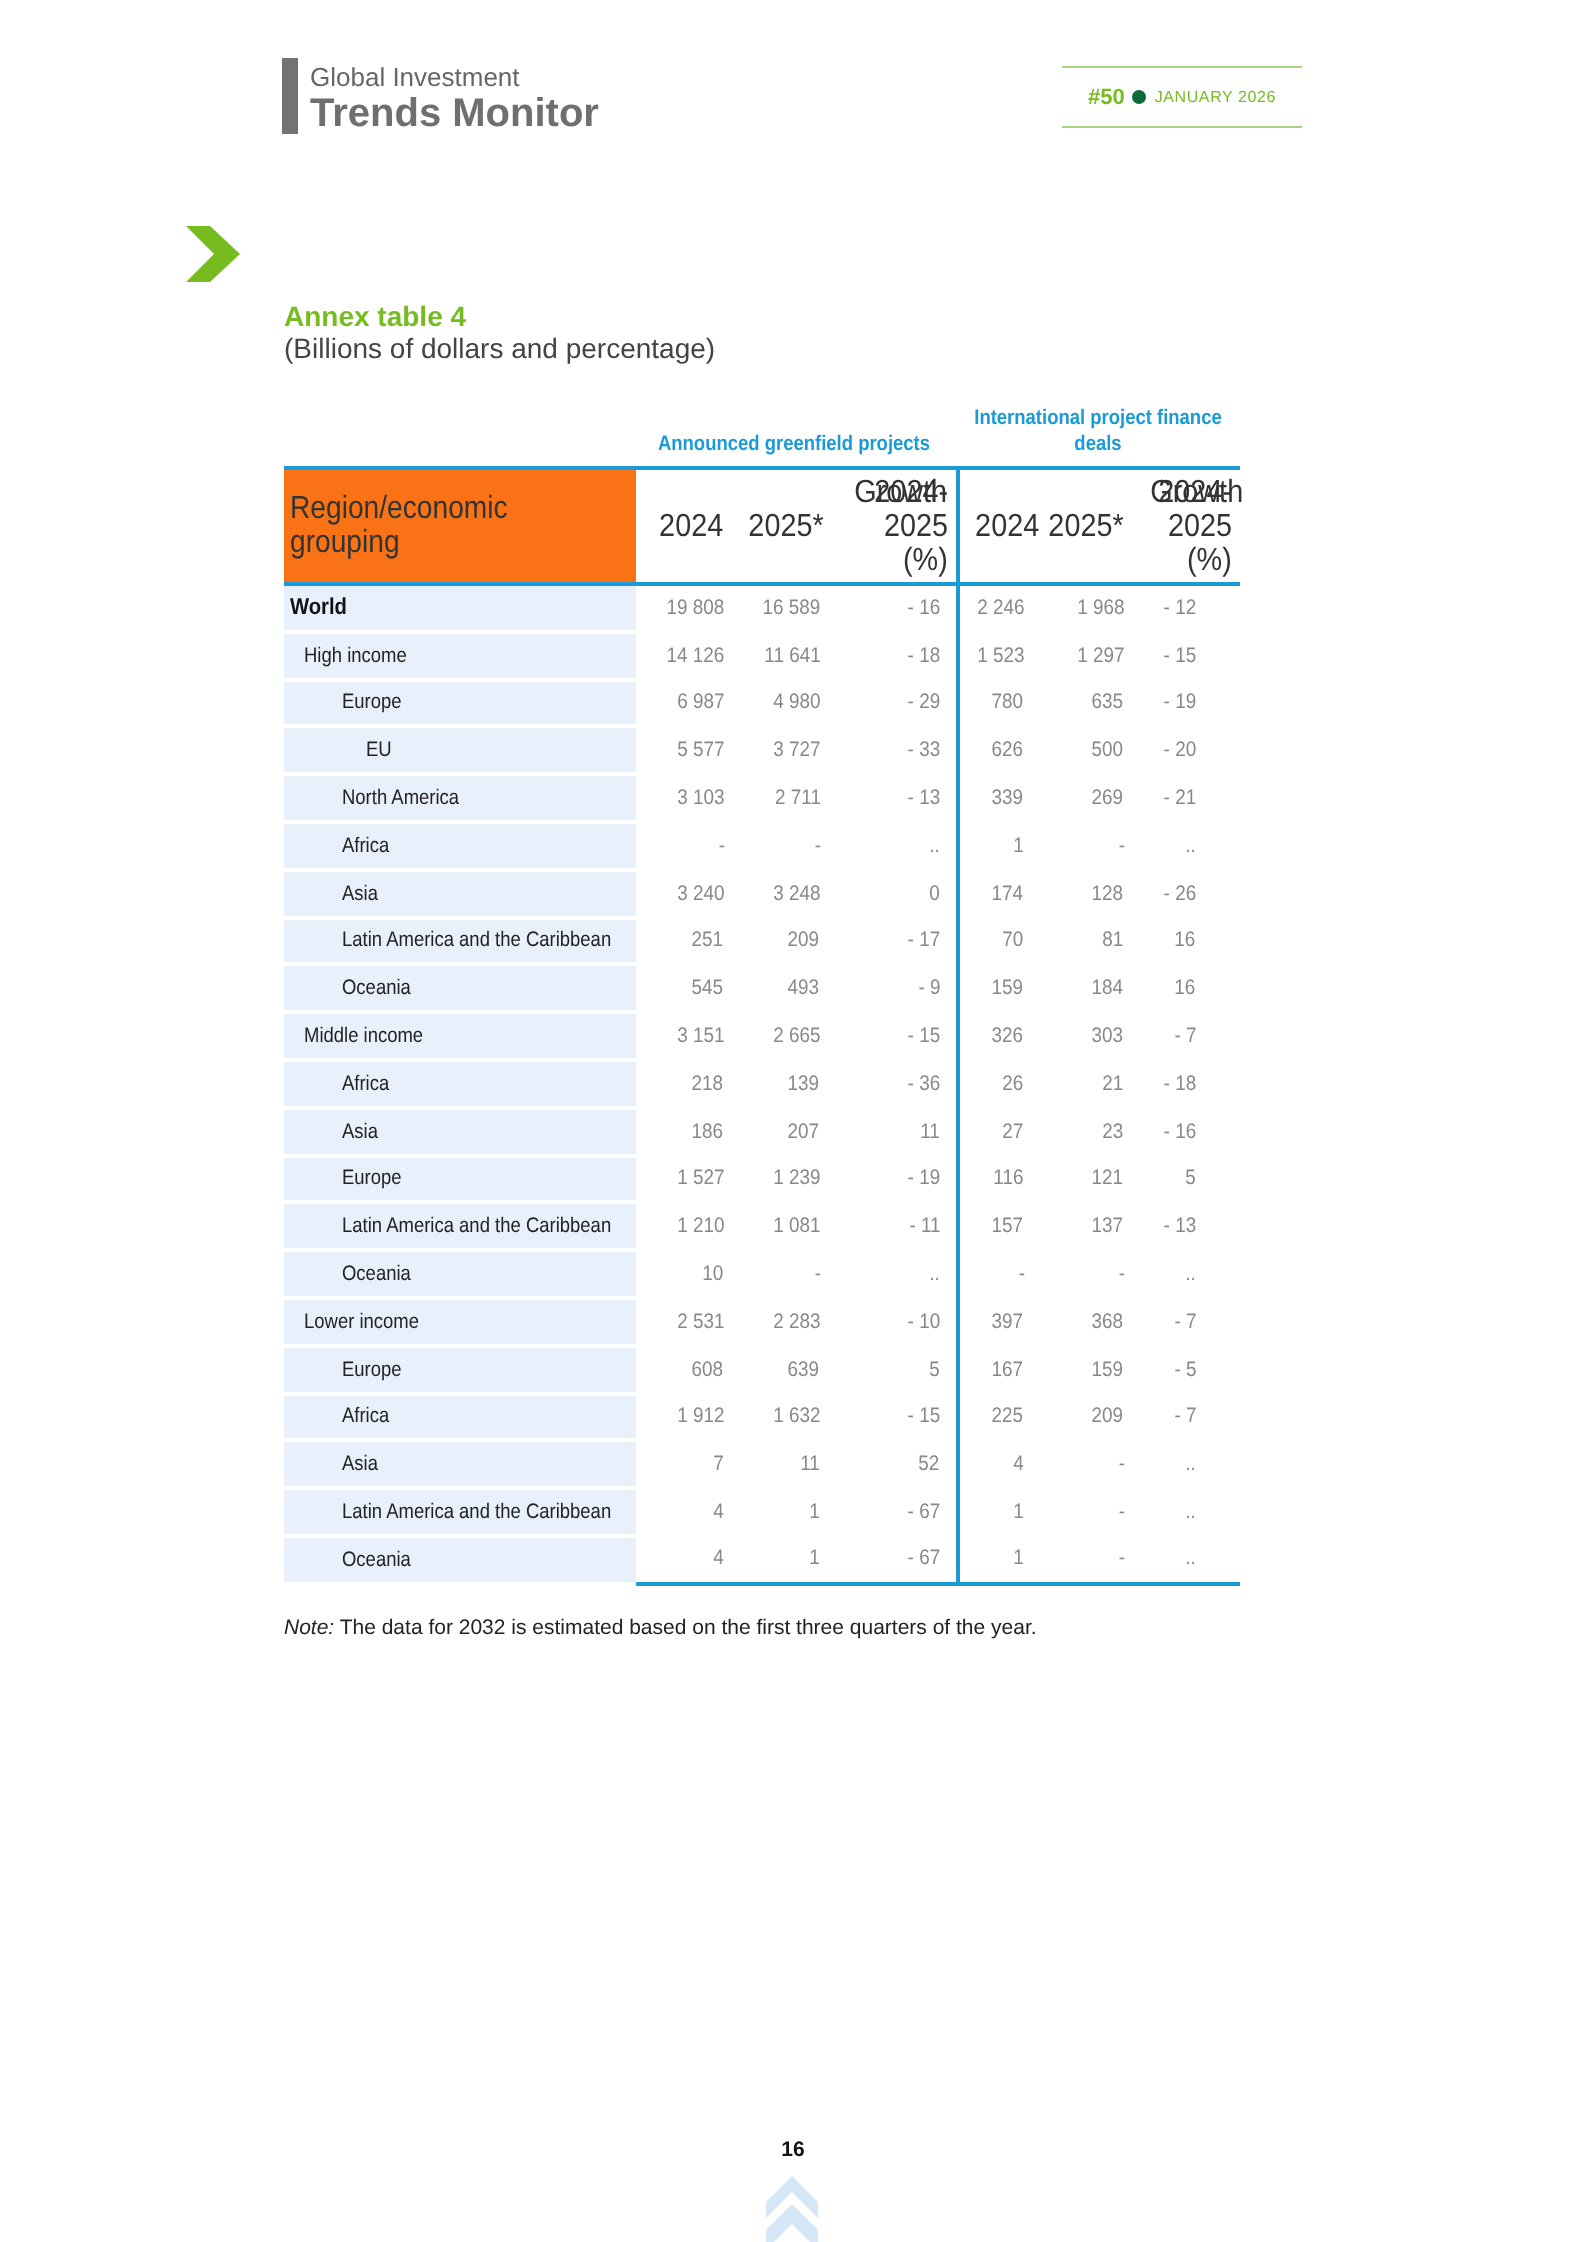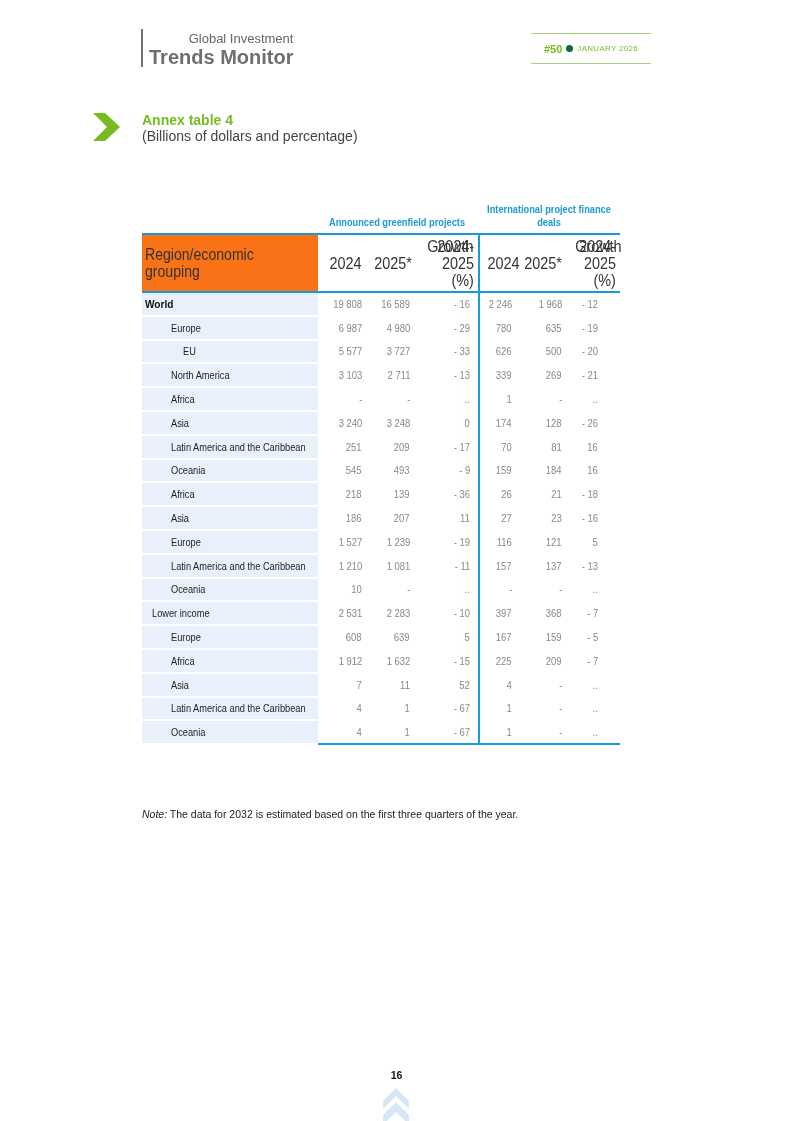--- a/index.html
+++ b/index.html
@@ -1,30 +1,30 @@
 <!DOCTYPE html>
 <html><head>
 <meta charset="utf-8">
 <style>
   html, body { margin: 0; padding: 0; }
   body { width: 793px; height: 1121px; background: #ffffff; position: relative; overflow: hidden; font-family: "Liberation Sans", sans-serif; color: #333; }
 
   
-  .brand { position: absolute; left: 141px; top: 29px; height: 38px; border-left: 2px solid #737373; padding-left: 6px; text-align: right; }
+  .brand { position: absolute; left: 141px; top: 29px; height: 38px; border-left: 8px solid #737373; padding-left: 6px; }
   .brand .l1 { font-size: 13px; color: #666; line-height: 15px; margin-top: 2px; }
   .brand .l2 { font-size: 20px; font-weight: bold; color: #6f6f6f; line-height: 22px; }
   .issue { position: absolute; left: 531px; top: 33px; width: 120px; height: 29px; border-top: 1px solid #a6d57a; border-bottom: 1px solid #a6d57a; display: flex; align-items: center; justify-content: center; gap: 4px; }
   .issue .num { color: #76bc21; font-size: 11px; font-weight: bold; }
   .issue .dot { width: 7px; height: 7px; border-radius: 50%; background: #0b6b3a; display: inline-block; }
   .issue .date { color: #76bc21; font-size: 8px; letter-spacing: 0.3px; }
 
   
   .chev { position: absolute; left: 93px; top: 113px; }
   .title-block { position: absolute; left: 142px; top: 112px; width: 500px; }
-  .annex { color: #76bc21; font-weight: bold; font-size: 14px; line-height: 16px; }
+  .annex { color: #76bc21; font-weight: bold; font-size: 14px; line-height: 16px; margin-top: 38px; }
   .tbl-title { color: #555; font-weight: bold; font-size: 14.5px; line-height: 17px; margin-top: 1px; }
   .tbl-sub { color: #444; font-size: 14px; line-height: 17px; }
 
   
   .tbl-wrap { position: absolute; left: 142px; top: 199px; width: 478px; }
   .grp-heads { position: relative; height: 34px; }
   .grp-head { position: absolute; color: #1a9ad6; font-weight: bold; font-size: 10.5px; text-align: center; line-height: 13px; font-family: "Liberation Sans", sans-serif; transform: scaleX(0.88); }
   .grp-a { left: 170px; width: 170px; bottom: 4px; }
   .grp-b { left: 336px; width: 142px; bottom: 4px; }
 
@@ -122,20 +122,29 @@
   <tr>
     <td class="region lvl0"><span class="cond">World</span></td>
     <td><span class="condr">19 808</span></td>
     <td><span class="condr">16 589</span></td>
     <td class="g"><span class="condr">- 16</span></td>
     <td class="sep"><span class="condr">2 246</span></td>
     <td><span class="condr">1 968</span></td>
     <td class="g2"><span class="condr">- 12</span></td>
   </tr>
 
+  <tr>
+    <td class="region lvl1"><span class="cond">High income</span></td>
+    <td><span class="condr">14 126</span></td>
+    <td><span class="condr">11 641</span></td>
+    <td class="g"><span class="condr">- 18</span></td>
+    <td class="sep"><span class="condr">1 523</span></td>
+    <td><span class="condr">1 297</span></td>
+    <td class="g2"><span class="condr">- 15</span></td>
+  </tr>
 
   <tr>
     <td class="region lvl2"><span class="cond">Europe</span></td>
     <td><span class="condr">6 987</span></td>
     <td><span class="condr">4 980</span></td>
     <td class="g"><span class="condr">- 29</span></td>
     <td class="sep"><span class="condr">780</span></td>
     <td><span class="condr">635</span></td>
     <td class="g2"><span class="condr">- 19</span></td>
   </tr>
@@ -193,20 +202,29 @@
   <tr>
     <td class="region lvl2"><span class="cond">Oceania</span></td>
     <td><span class="condr">545</span></td>
     <td><span class="condr">493</span></td>
     <td class="g"><span class="condr">- 9</span></td>
     <td class="sep"><span class="condr">159</span></td>
     <td><span class="condr">184</span></td>
     <td class="g2"><span class="condr">16</span></td>
   </tr>
 
+  <tr>
+    <td class="region lvl1"><span class="cond">Middle income</span></td>
+    <td><span class="condr">3 151</span></td>
+    <td><span class="condr">2 665</span></td>
+    <td class="g"><span class="condr">- 15</span></td>
+    <td class="sep"><span class="condr">326</span></td>
+    <td><span class="condr">303</span></td>
+    <td class="g2"><span class="condr">- 7</span></td>
+  </tr>
 
   <tr>
     <td class="region lvl2"><span class="cond">Africa</span></td>
     <td><span class="condr">218</span></td>
     <td><span class="condr">139</span></td>
     <td class="g"><span class="condr">- 36</span></td>
     <td class="sep"><span class="condr">26</span></td>
     <td><span class="condr">21</span></td>
     <td class="g2"><span class="condr">- 18</span></td>
   </tr>

